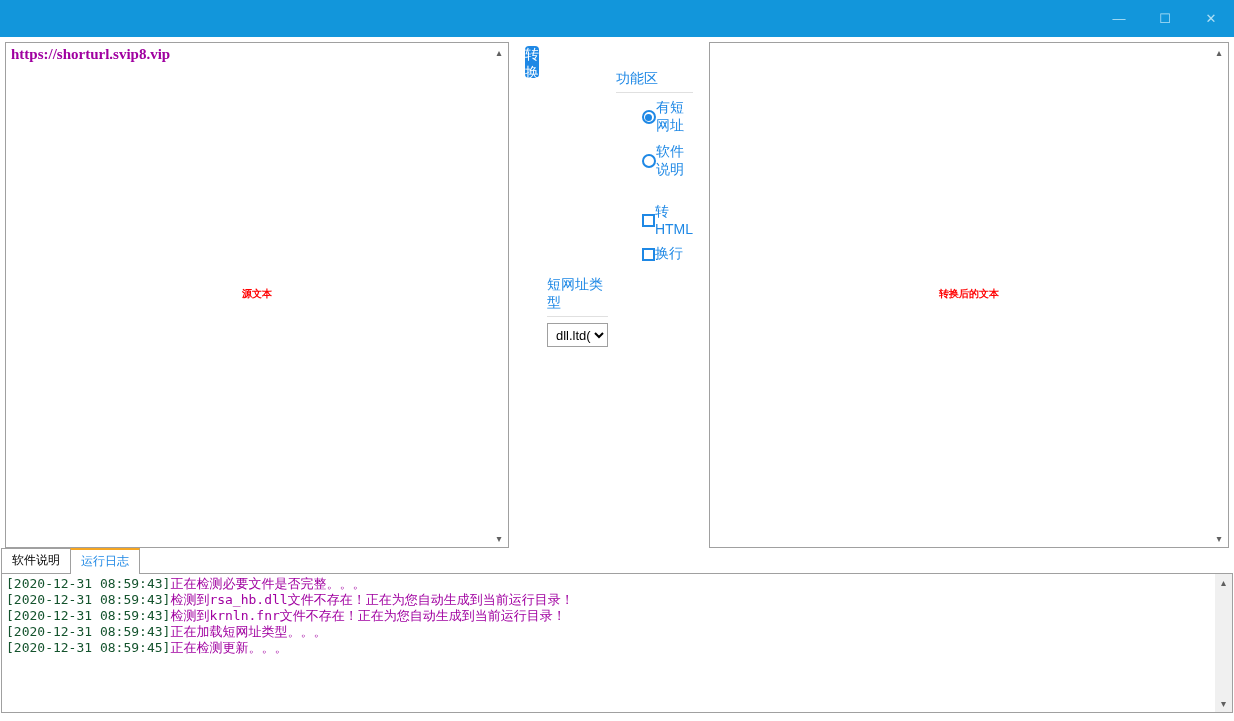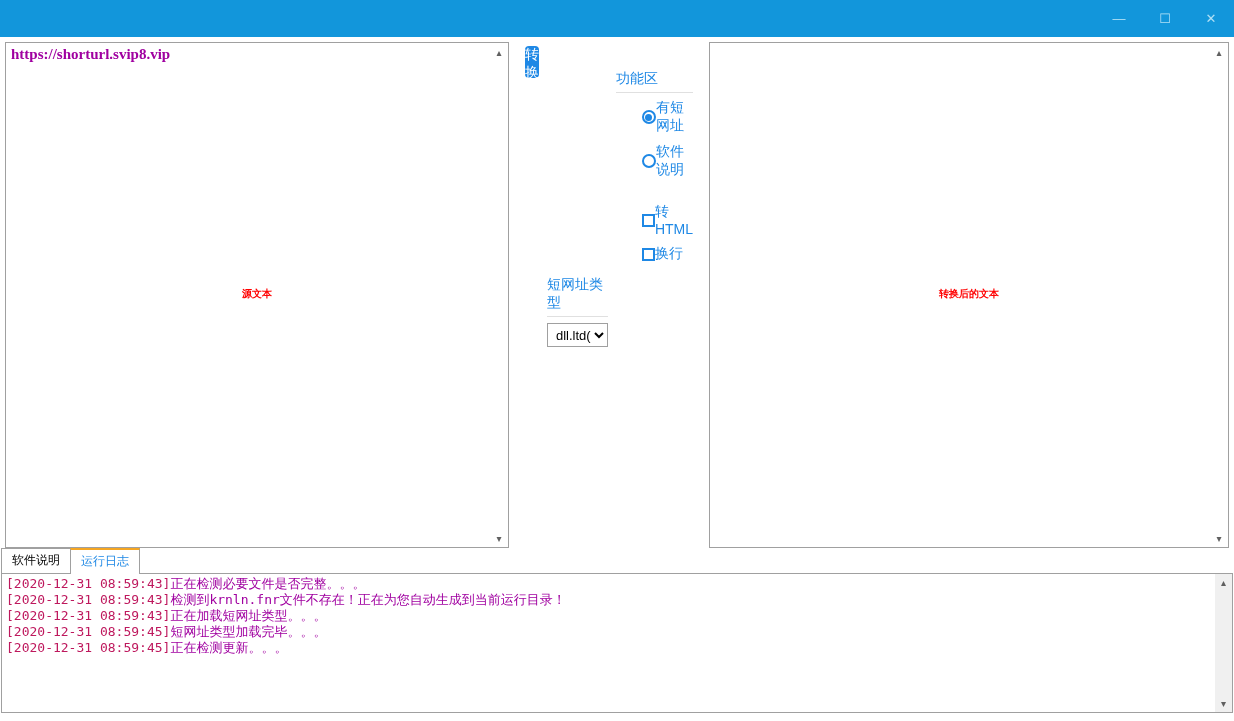--- a/index.html
+++ b/index.html
@@ -193,21 +193,21 @@
     position: relative;
     overflow: hidden;
   }
   .log-content {
     padding: 2px 4px;
     font-family: "SimSun", monospace;
     font-size: 13px;
     line-height: 16px;
   }
   .log-line { white-space: nowrap; }
-  .log-ts { color: #be185d; }
+  .log-ts { color: #14532d; }
   .log-msg { color: #a000a0; }
   .log-scroll {
     position: absolute;
     right: 0;
     top: 0;
     bottom: 0;
     width: 17px;
     background: #f0f0f0;
     display: flex;
     flex-direction: column;
@@ -293,23 +293,23 @@
 </div>
 
 <div class="tabs-bar">
   <div class="tab">软件说明</div>
   <div class="tab active">运行日志</div>
 </div>
 
 <div class="log-area">
   <div class="log-content">
     <div class="log-line"><span class="log-ts">[2020-12-31 08:59:43]</span><span class="log-msg">正在检测必要文件是否完整。。。</span></div>
+    <div class="log-line"><span class="log-ts">[2020-12-31 08:59:43]</span><span class="log-msg">检测到rsa_hb.dll文件不存在！正在为您自动生成到当前运行目录！</span></div>
     <div class="log-line"><span class="log-ts">[2020-12-31 08:59:43]</span><span class="log-msg">检测到krnln.fnr文件不存在！正在为您自动生成到当前运行目录！</span></div>
     <div class="log-line"><span class="log-ts">[2020-12-31 08:59:43]</span><span class="log-msg">正在加载短网址类型。。。</span></div>
-    <div class="log-line"><span class="log-ts">[2020-12-31 08:59:45]</span><span class="log-msg">短网址类型加载完毕。。。</span></div>
     <div class="log-line"><span class="log-ts">[2020-12-31 08:59:45]</span><span class="log-msg">正在检测更新。。。</span></div>
   </div>
   <div class="log-scroll">
     <div class="sbtn">▴</div>
     <div class="track"></div>
     <div class="sbtn">▾</div>
   </div>
 </div>
 
 </body></html>

